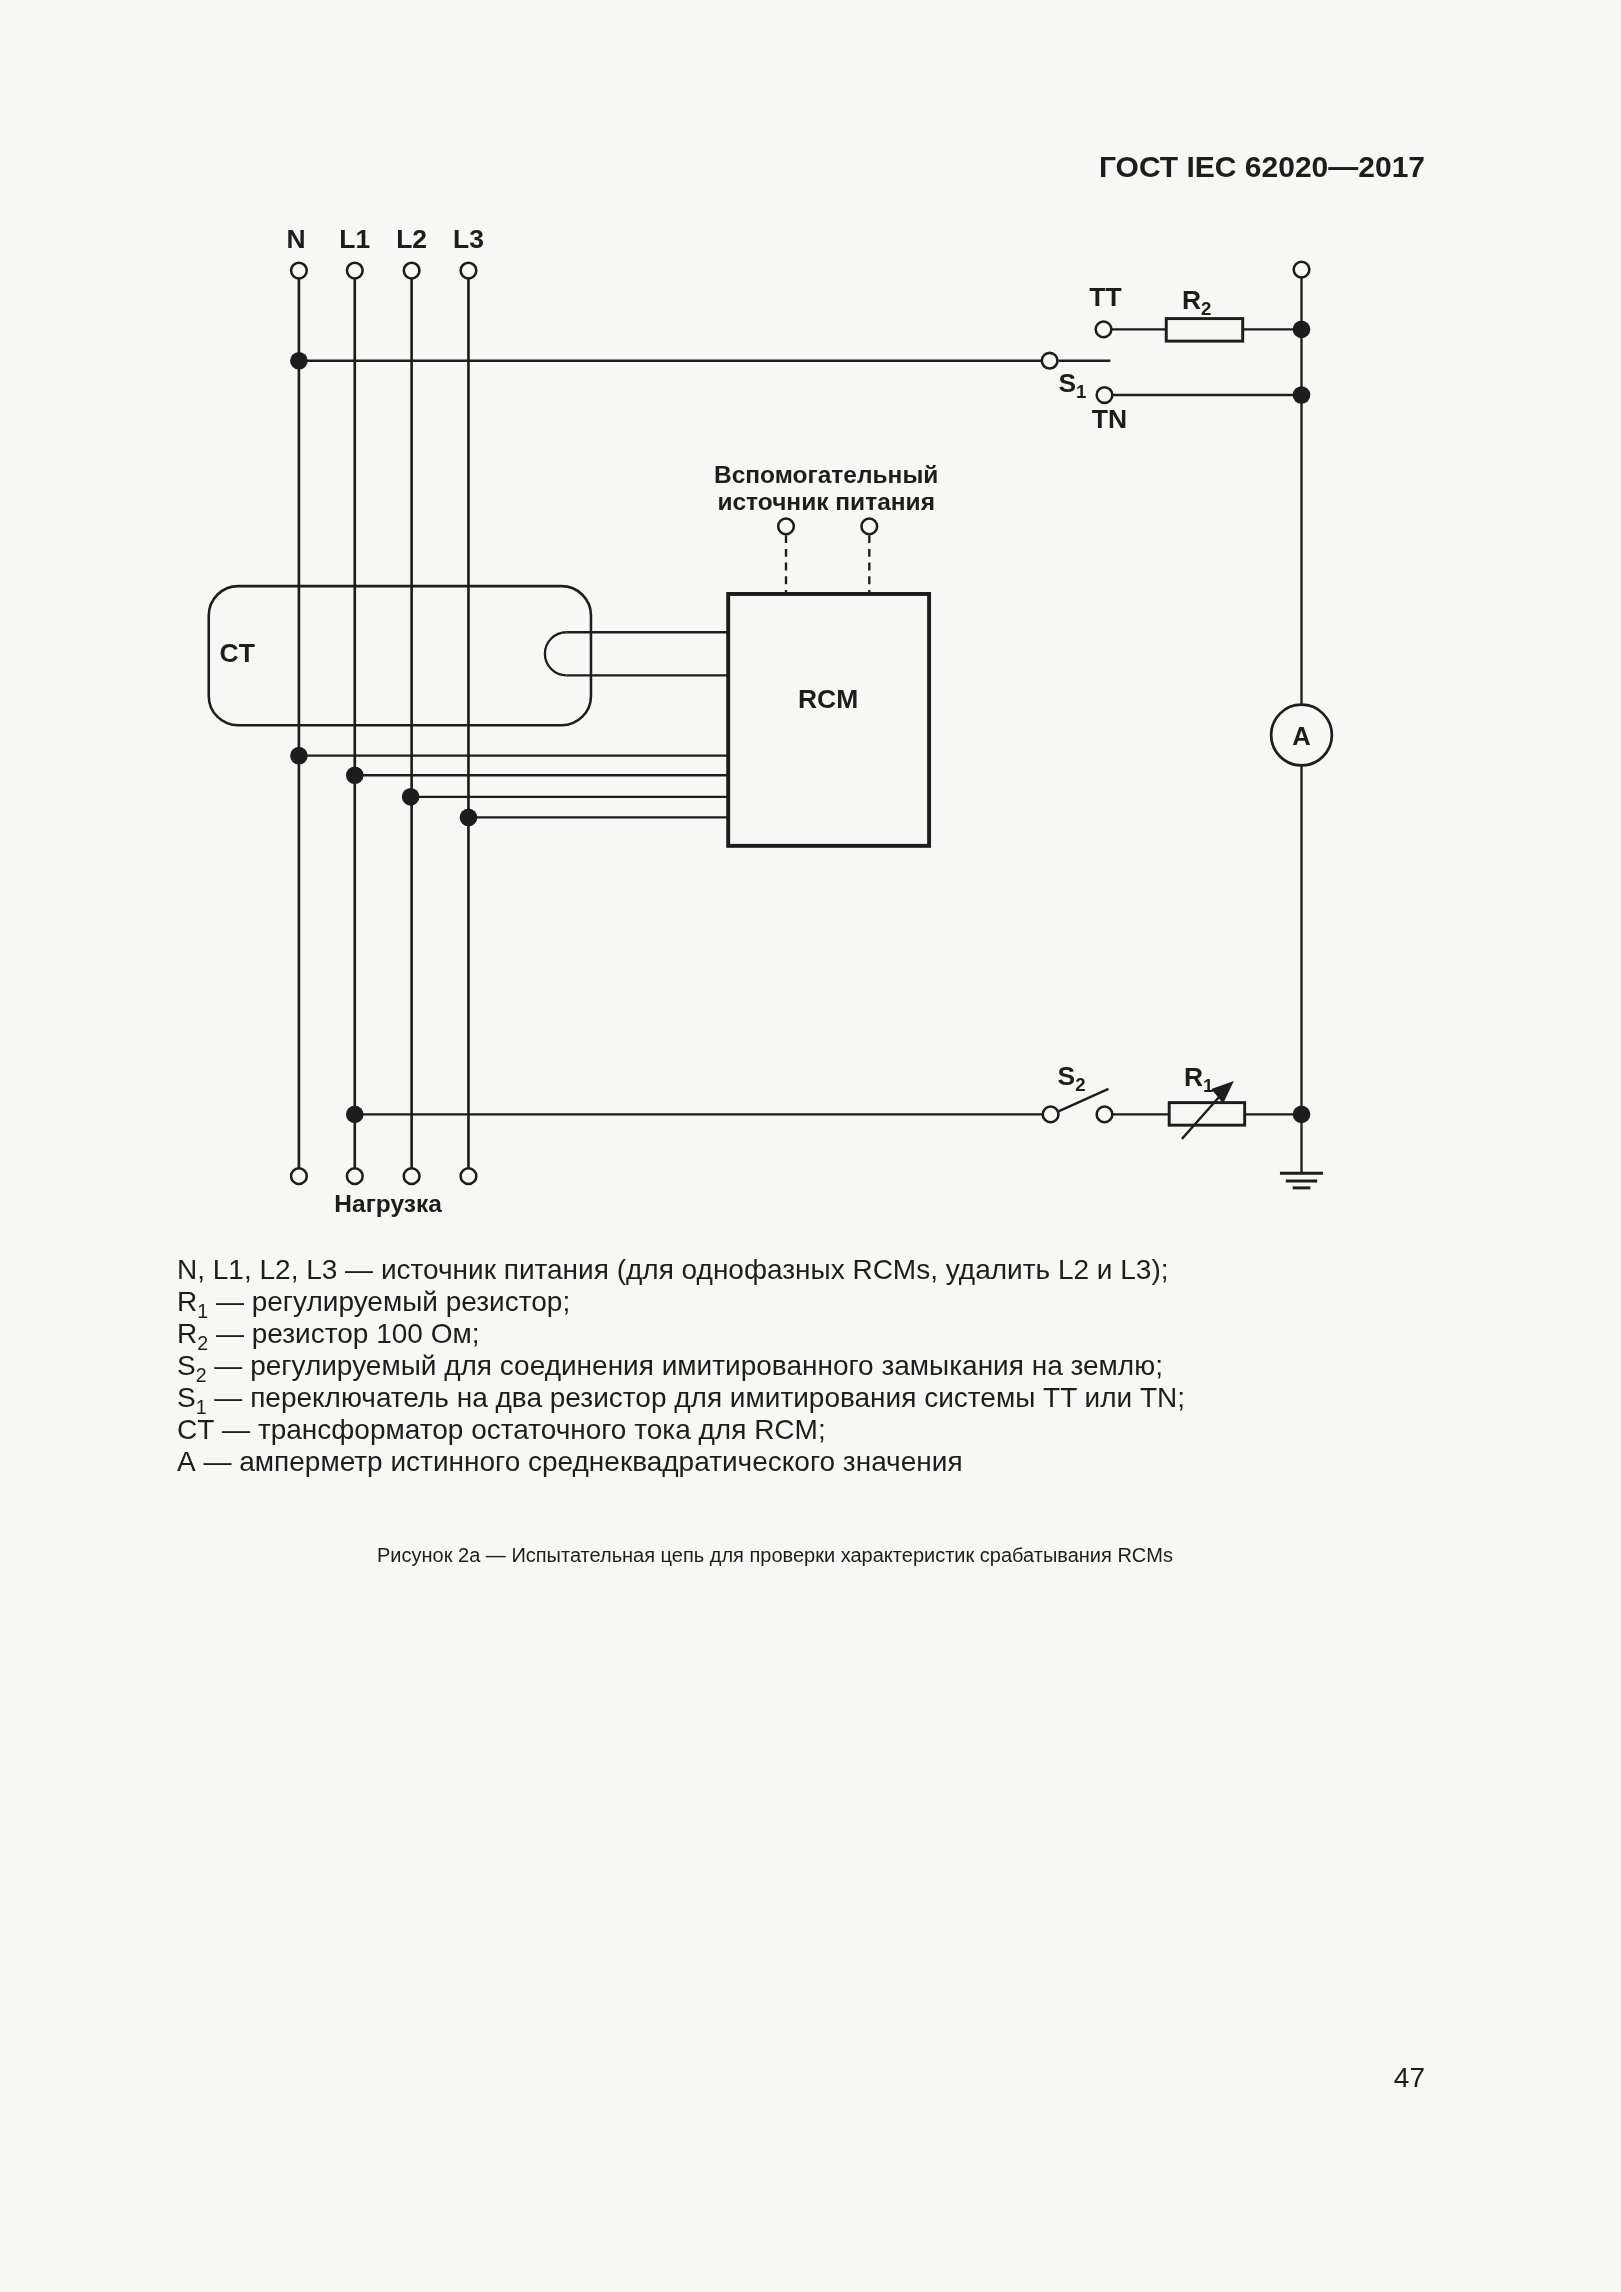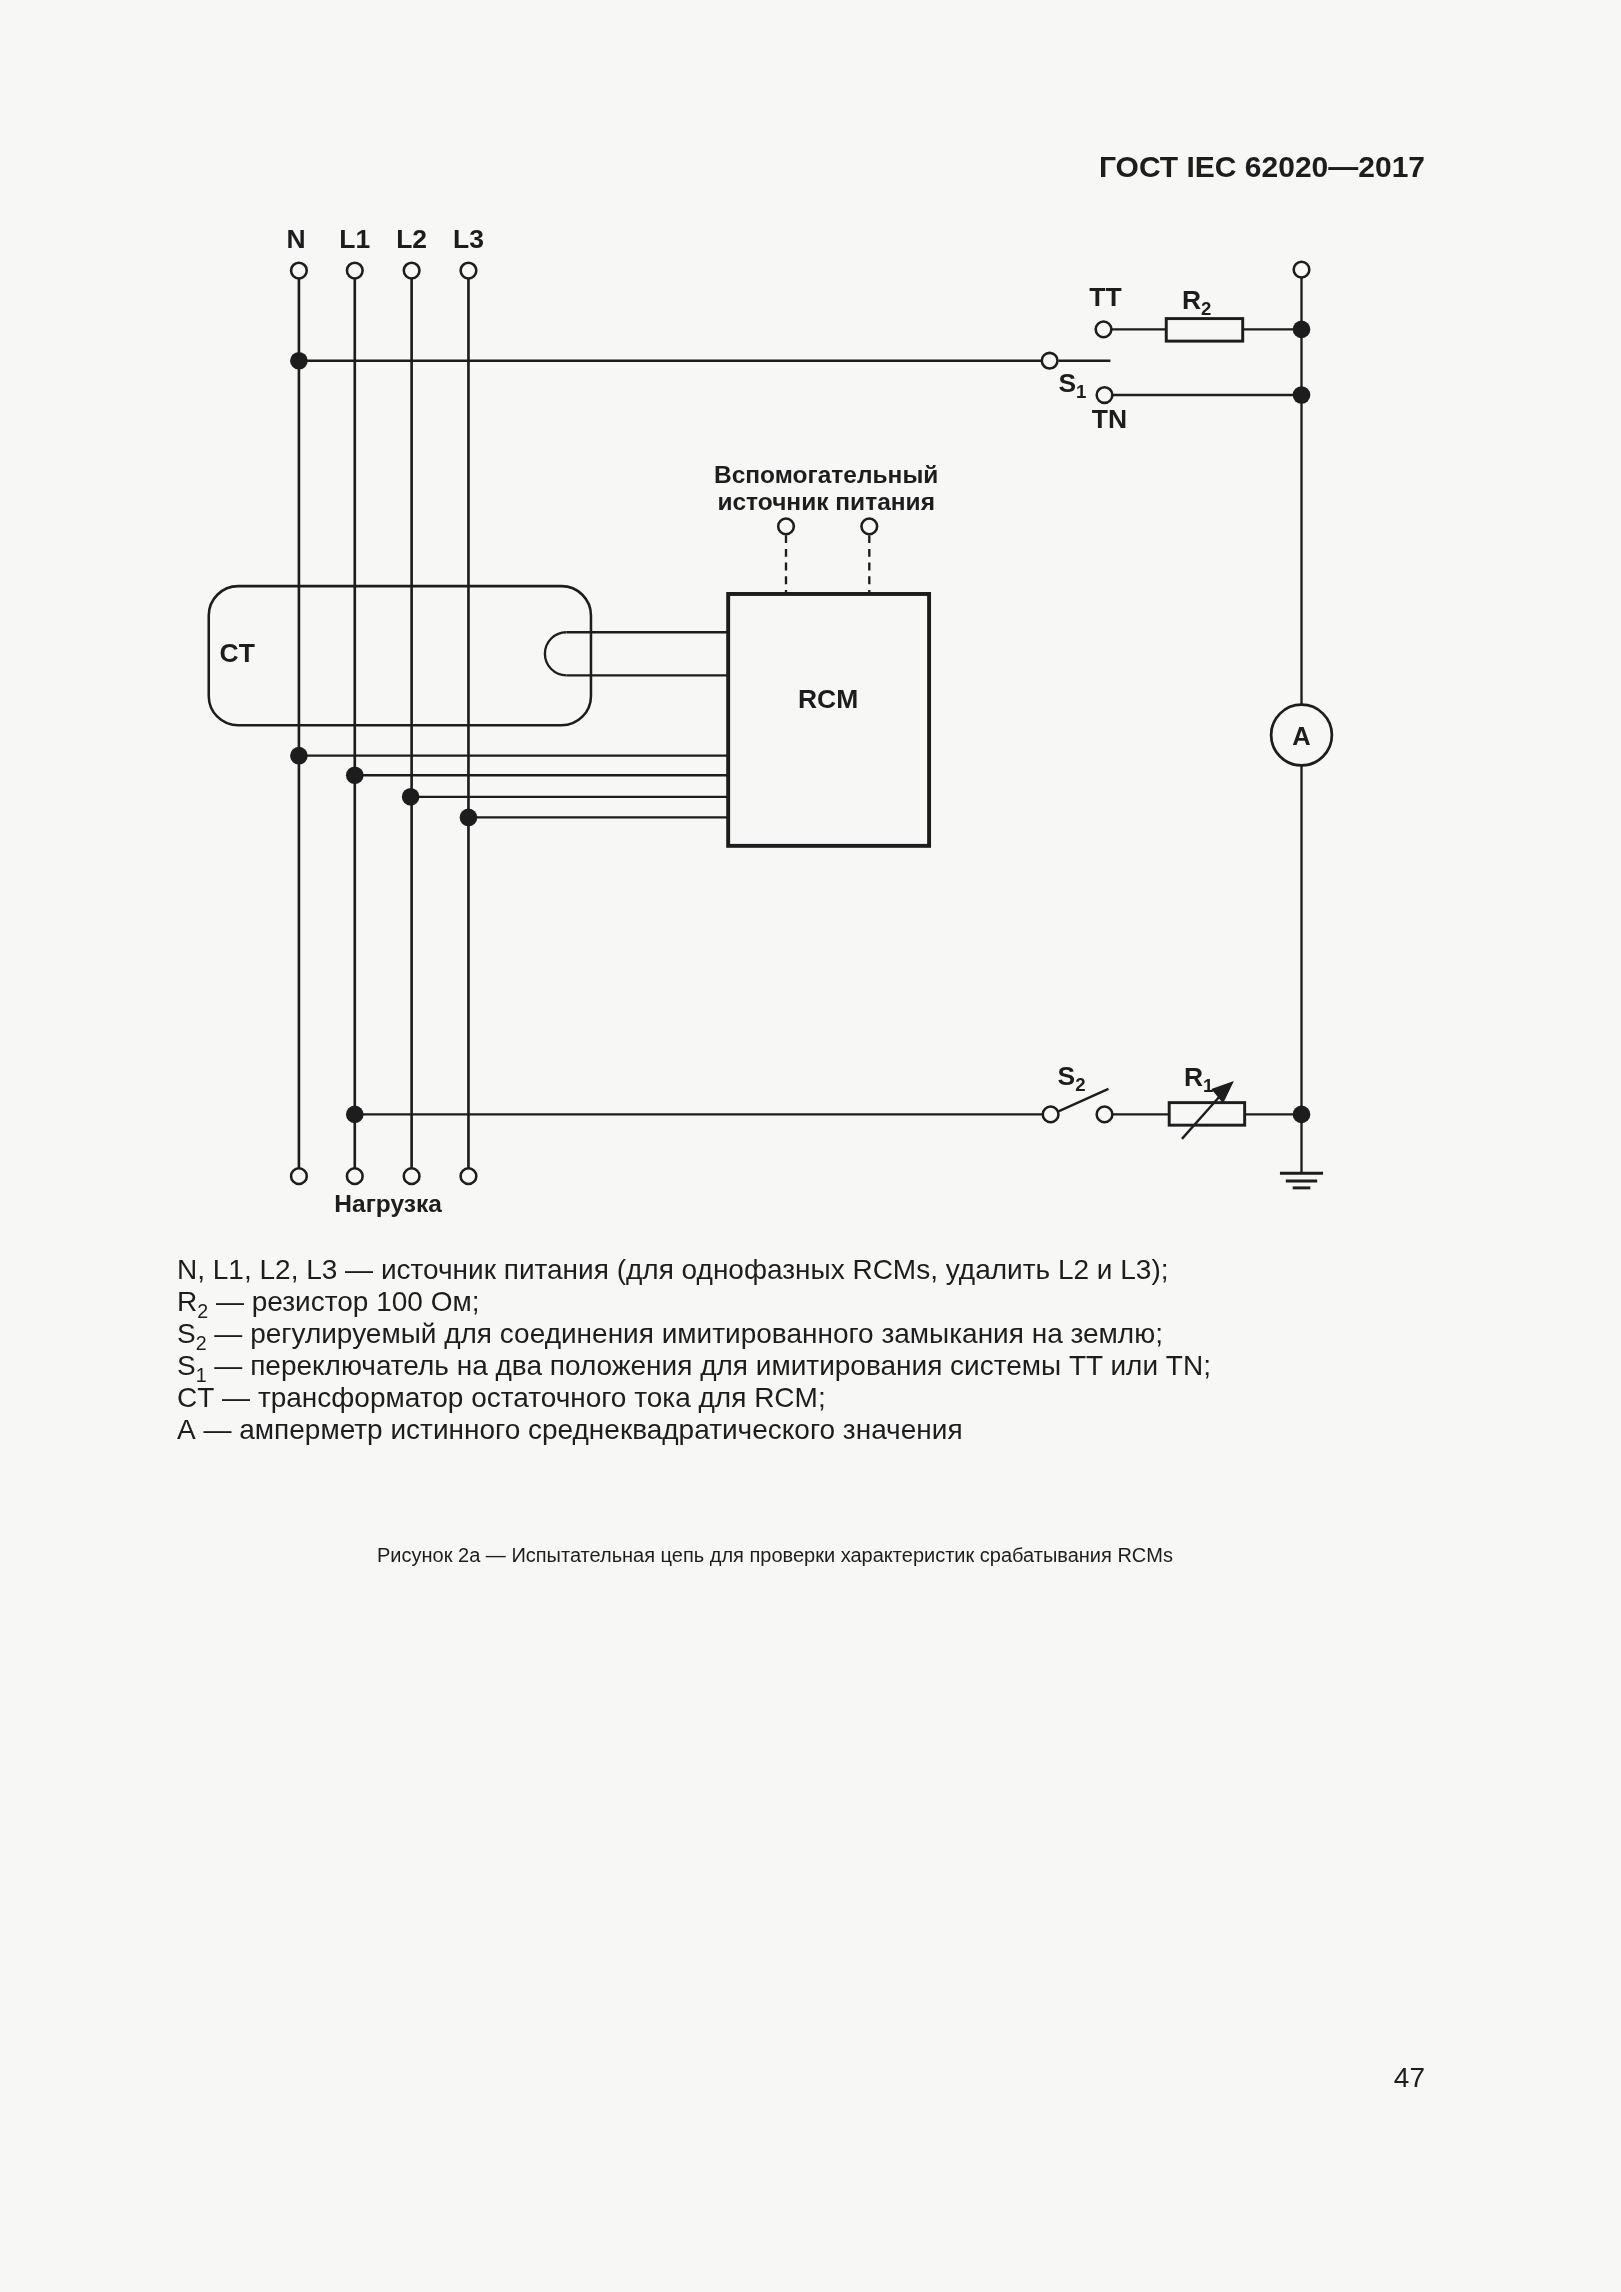--- a/index.html
+++ b/index.html
@@ -158,23 +158,24 @@
       <text class="lbl" x="242" y="675" text-anchor="middle">CT</text>
       <text class="lbl" x="845" y="722" text-anchor="middle">RCM</text>
       <text class="lbl lbl-s" x="396" y="1237" text-anchor="middle">Нагрузка</text>
       <text class="lbl lbl-s" x="843" y="493" text-anchor="middle">Вспомогательный</text>
       <text class="lbl lbl-s" x="843" y="520" text-anchor="middle">источник питания</text>
     </g>
   </svg>
 
   <div class="legend">
     <div><span>N, L1, L2, L3</span><sub></sub><span> — источник питания (для однофазных RCMs, удалить L2 и L3);</span></div>
+    <div><span>R</span><sub>1</sub><span> — регулируемый резистор;</span></div>
     <div><span>R</span><sub>2</sub><span> — резистор 100 Ом;</span></div>
     <div><span>S</span><sub>2</sub><span> — регулируемый для соединения имитированного замыкания на землю;</span></div>
-    <div><span>S</span><sub>1</sub><span> — переключатель на два положения для имитирования системы TT или TN;</span></div>
+    <div><span>S</span><sub>1</sub><span> — переключатель на два резистор для имитирования системы TT или TN;</span></div>
     <div><span>CT</span><sub></sub><span> — трансформатор остаточного тока для RCM;</span></div>
     <div><span>A</span><sub></sub><span> — амперметр истинного среднеквадратического значения</span></div>
   </div>
 
   <div class="caption">
     <div>Рисунок 2а — Испытательная цепь для проверки характеристик срабатывания RCMs</div>
   </div>
 
   <div class="pagenum">47</div>
 

